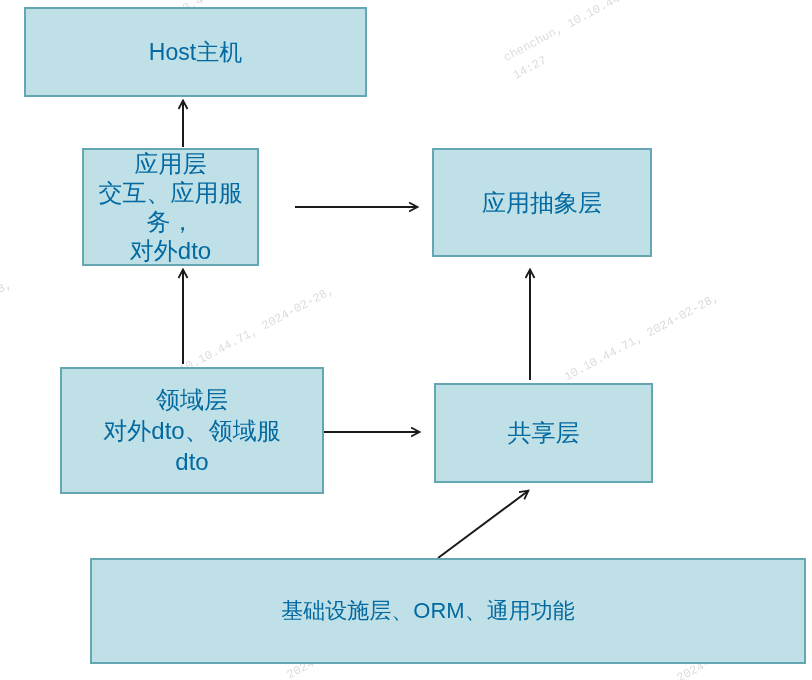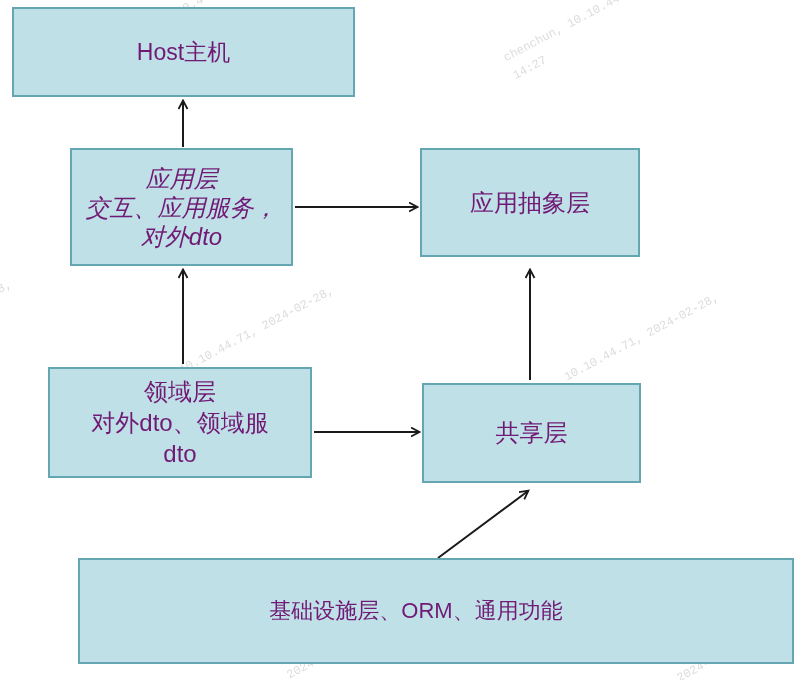--- a/index.html
+++ b/index.html
@@ -38,29 +38,30 @@
   .node {
     position: absolute;
     box-sizing: border-box;
     background: var(--node-fill);
     border: 2px solid var(--node-border);
     display: flex;
     flex-direction: column;
     align-items: center;
     justify-content: center;
     text-align: center;
-    color: #701a75;
+    color: #0369a1;
     font-size: 24px;
     line-height: 30px;
+    margin-left: 12px;
   }
   .node .line { display: block; }
   #node-host        { left: 12px;  top: 7px;   width: 343px; height: 90px;  font-size: 23px; }
-  #node-application { left: 70px;  top: 148px; width: 223px; height: 118px; line-height: 29px; font-style: italic; }
+  #node-application { left: 70px;  top: 148px; width: 177px; height: 118px; line-height: 29px; }
   #node-appabstract { left: 420px; top: 148px; width: 220px; height: 109px; }
-  #node-domain      { left: 48px;  top: 367px; width: 264px; height: 111px; line-height: 31px; }
+  #node-domain      { left: 48px;  top: 367px; width: 264px; height: 127px; line-height: 31px; }
   #node-shared      { left: 422px; top: 383px; width: 219px; height: 100px; }
   #node-infra       { left: 78px;  top: 558px; width: 716px; height: 106px; font-size: 22px; padding-right: 40px; }
   
   svg.edges {
     position: absolute;
     left: 0; top: 0;
     width: 812px; height: 680px;
     pointer-events: none;
   }
   .edge { stroke: var(--arrow); stroke-width: 2; fill: none; }

